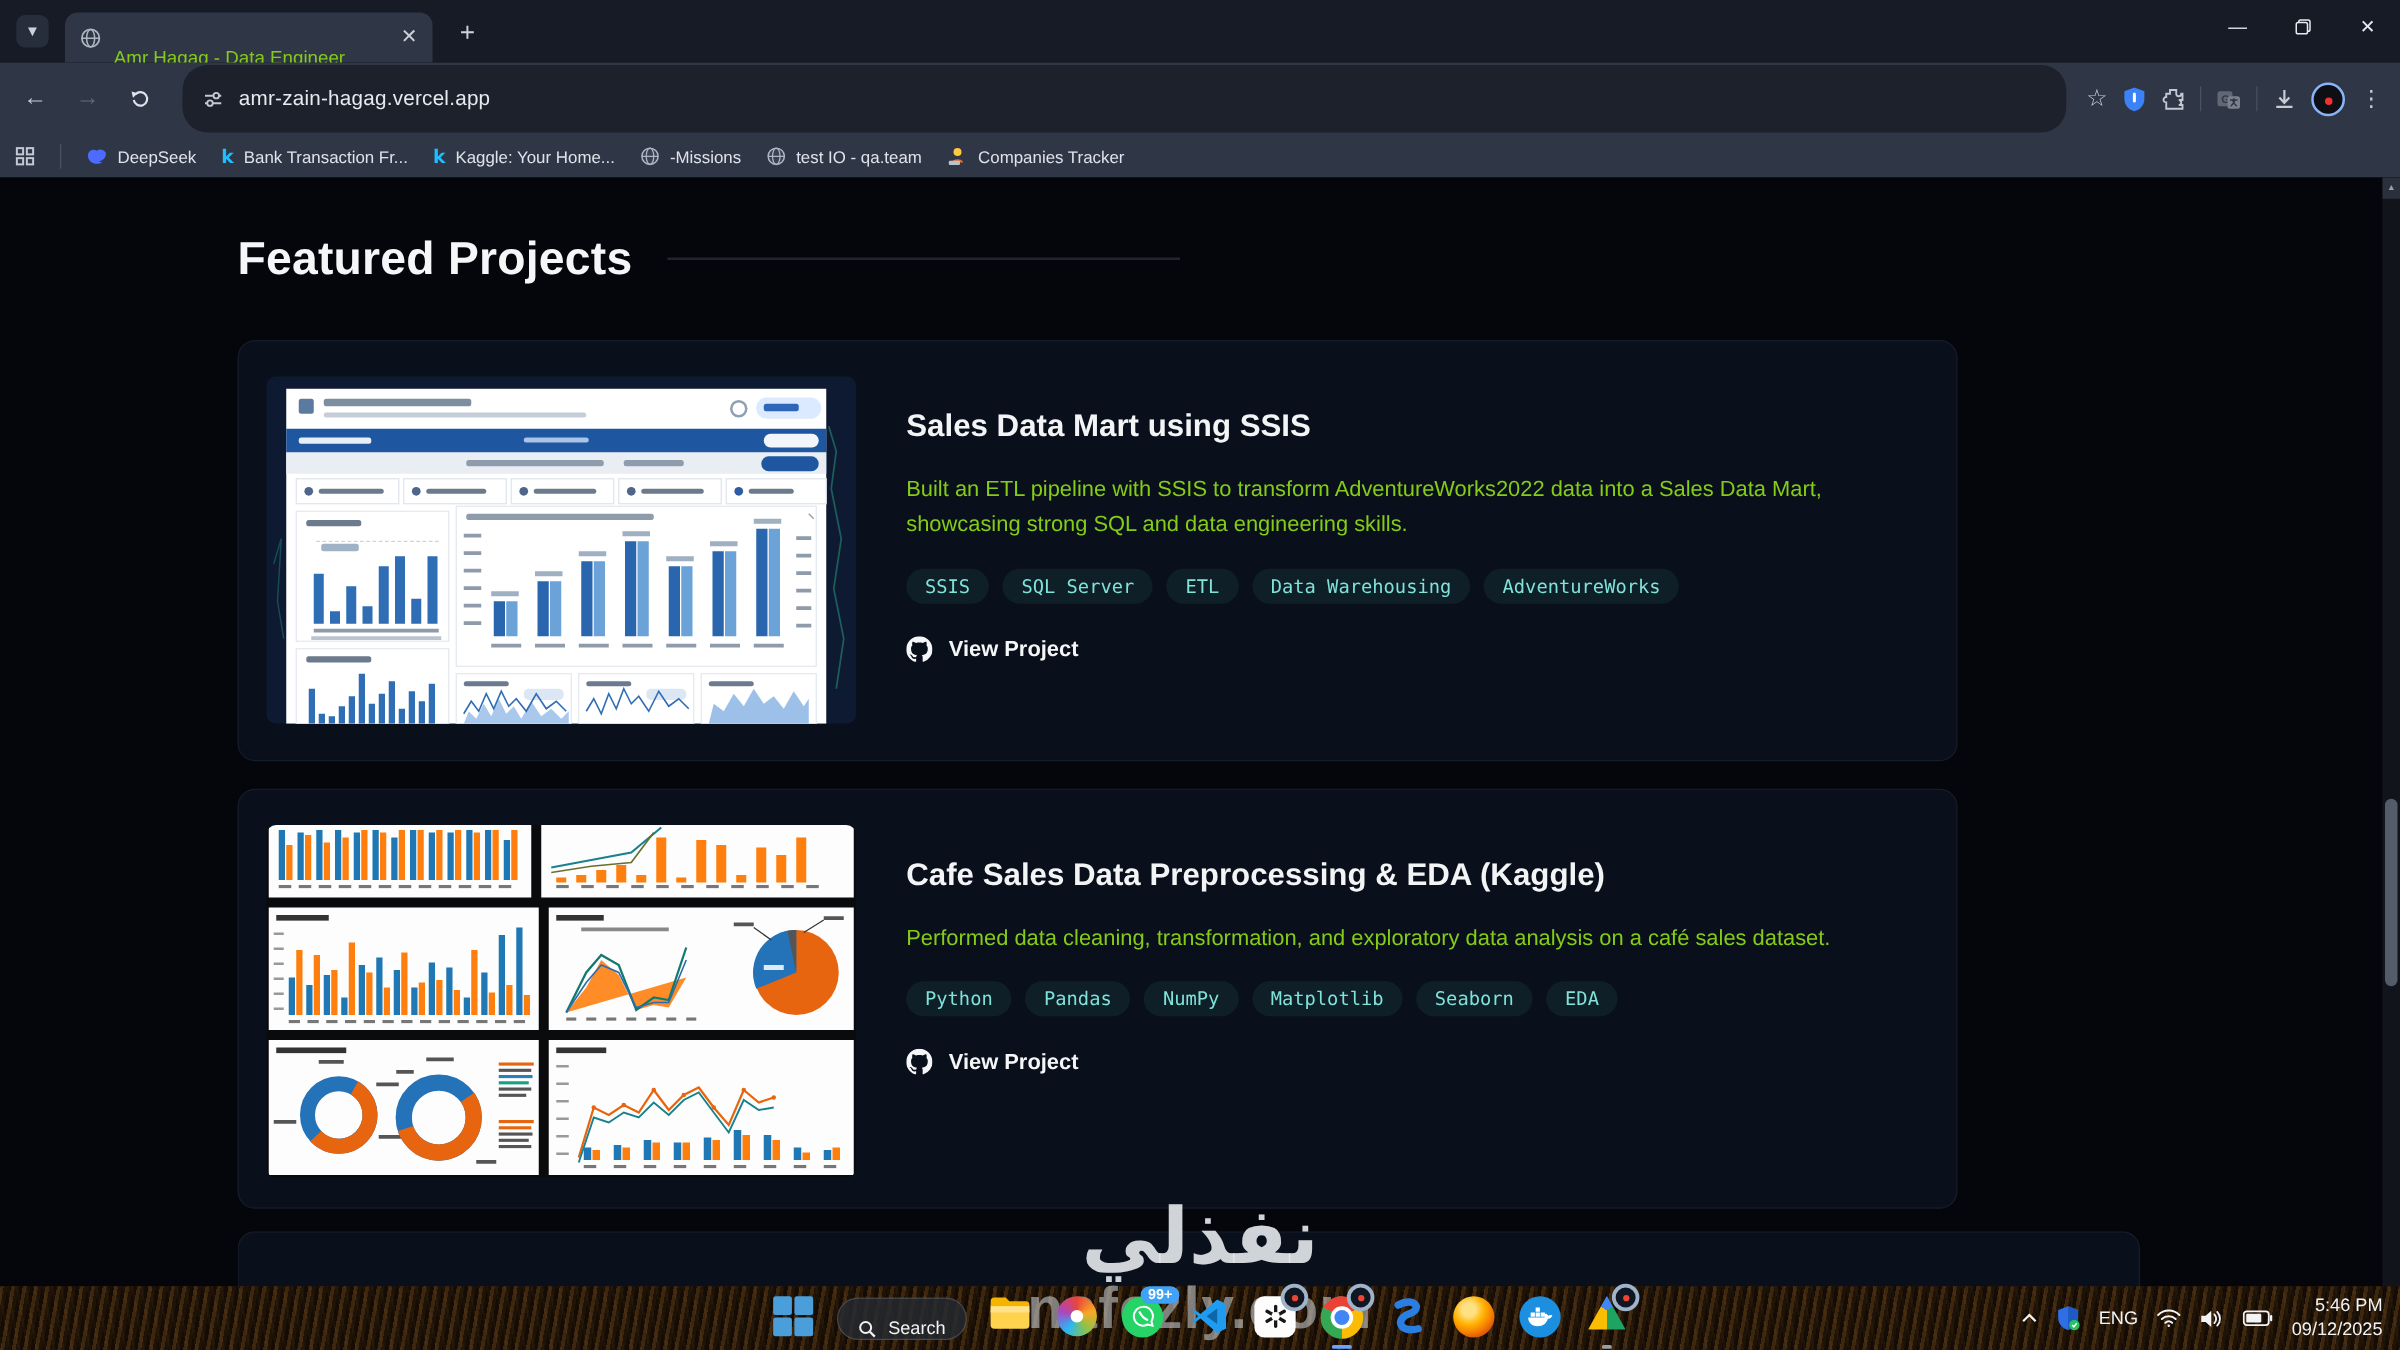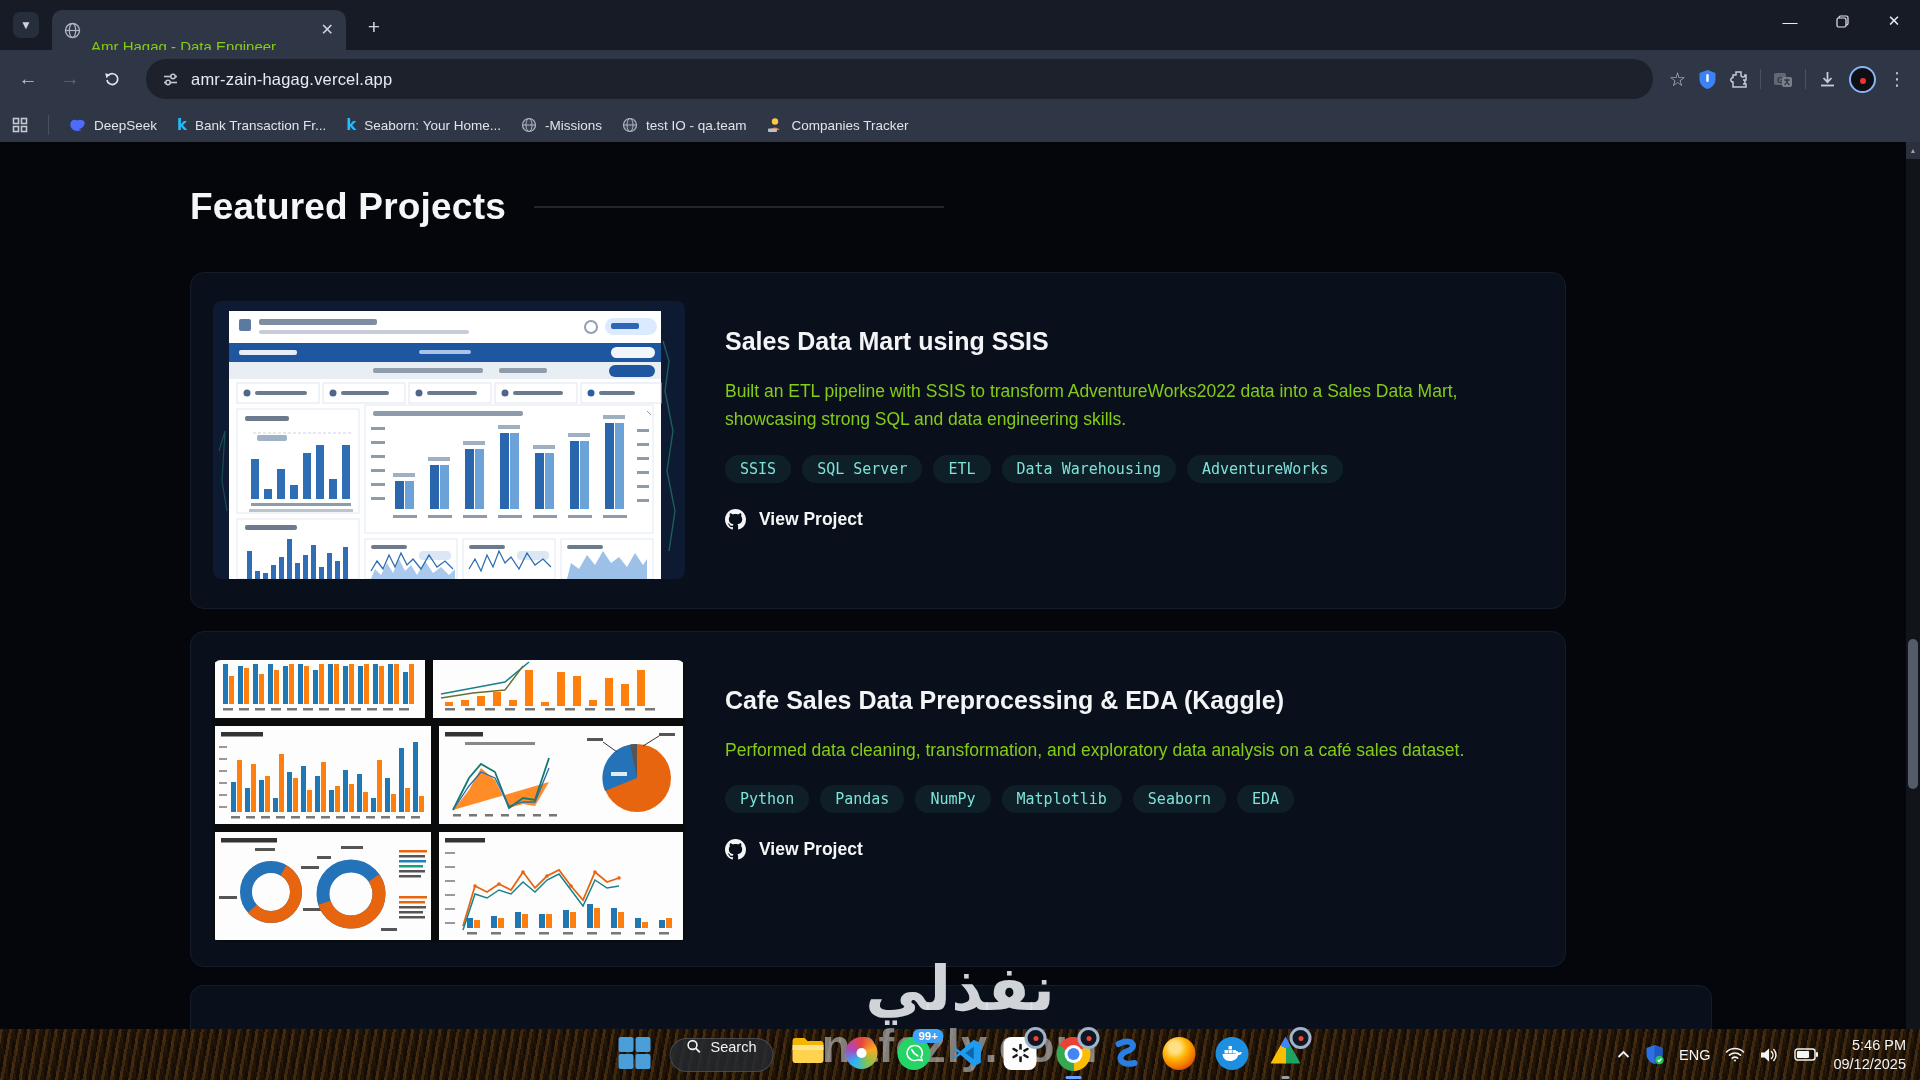--- a/index.html
+++ b/index.html
@@ -16,21 +16,21 @@
   .tab-title { flex:1; font-size:15px; color:#84cc16; white-space:nowrap; overflow:hidden;margin-top:32px; }
   .tab-close { color:#cdd2da; font-size:16px; line-height:1; }
   .new-tab { position:absolute; left:360px; top:13px; width:28px; height:28px; color:#cdd2da; font-size:21px;
     display:flex; align-items:center; justify-content:center; border-radius:50%; }
   .win-controls { position:absolute; right:0; top:0; height:42px; display:flex; }
   .win-btn { width:52px; height:42px; display:flex; align-items:center; justify-content:center; color:#e8eaf0; font-size:15px; }
 
   .toolbar { position:absolute; top:50px; left:0; right:0; height:58px; background:#2f3645;
     display:flex; align-items:center; padding:0 10px; gap:6px; }
   .nav-ic { width:36px; height:36px; display:flex; align-items:center; justify-content:center; font-size:19px; border-radius:50%; }
-  .urlbar { flex:1; height:40px; margin:0 10px; background:#1c212c; border-radius:20px;
+  .urlbar { flex:1; height:54px; margin:0 10px; background:#1c212c; border-radius:20px;
     display:flex; align-items:center; padding:0 16px; gap:12px; }
   .url-text { font-size:16.5px; color:#e7eaef; letter-spacing:.2px; }
   .tb-right { display:flex; align-items:center; gap:12px; padding-right:4px; }
   .vdiv { width:1px; height:20px; background:#4a5160; }
   .avatar { width:27px; height:27px; border-radius:50%; border:2px solid #8ab4f8; background:#0d0f15; position:relative; }
   .avatar::after { content:""; position:absolute; left:9px; top:10px; width:6px; height:6px; border-radius:50%; background:#e33; }
   .kebab { color:#c6cbd4; font-size:18px; }
 
   .bookmarks { position:absolute; top:108px; left:0; right:0; height:34px; background:#2f3645;
     display:flex; align-items:center; padding:0 12px; gap:20px; }
@@ -72,21 +72,21 @@
 
   
   .taskbar { position:absolute; left:0; bottom:0; width:1920px; height:51px;
     background:
       repeating-linear-gradient(100deg, rgba(80,52,20,.55) 0 3px, rgba(26,16,6,.6) 3px 6px, rgba(12,7,2,.65) 6px 9px),
       repeating-linear-gradient(80deg, rgba(255,170,70,.10) 0 2px, transparent 2px 7px),
       #241708; }
   .tb-center { position:absolute; left:50%; transform:translateX(-50%); bottom:0; height:51px;
     display:flex; align-items:center; gap:17px; z-index:2; }
   .tb-ic { width:36px; height:36px; display:flex; justify-content:center; position:relative;text-decoration:underline; }
-  .search-pill { height:34px; display:flex; align-items:flex-start; gap:9px; padding:0 16px;
+  .search-pill { height:34px; display:flex; align-items:flex-end; gap:9px; padding:0 16px;
     background:rgba(38,42,50,.8); border:1px solid rgba(255,255,255,.16); border-radius:18px; color:#f0f2f4; font-size:14.5px; }
   .badge { position:absolute; top:-8px; left:16px; background:#3fa2f7; color:#fff; font-size:11.5px; font-weight:700;
     border-radius:9px; padding:1px 6px; z-index:3; }
   .active-bar { position:absolute; bottom:-6px; left:10px; width:16px; height:3px; border-radius:2px; background:#6aa2ff; }
   .run-bar { position:absolute; bottom:-6px; left:14px; width:8px; height:3px; border-radius:2px; background:#9aa0a6; }
   .cam { position:absolute; top:-10px; right:-8px; width:22px; height:22px; border-radius:50%;
     background:#101622; border:3px solid #9fb4cc; z-index:3; }
   .cam::after { content:""; position:absolute; left:6px; top:6px; width:5px; height:5px; border-radius:50%; background:#e43; }
   .chrome-ic { width:34px; height:34px; border-radius:50%;
     background:conic-gradient(from -60deg, #ea4335 0 120deg, #fbbc05 0 240deg, #34a853 0 360deg); position:relative; }
@@ -218,21 +218,21 @@
           </svg>
       </span>
       <span>DeepSeek</span>
     </div>
     <div class="bm">
       <span class="kaggle-k">k</span>
       <span>Bank Transaction Fr...</span>
     </div>
     <div class="bm">
       <span class="kaggle-k">k</span>
-      <span>Seaborn: Your Home...</span>
+      <span>Kaggle: Your Home...</span>
     </div>
     <div class="bm">
       <span>
         <svg width="16" height="16" viewBox="0 0 16 16">
             <circle cx="8" cy="8" r="6.5" fill="#3a4150" stroke="#aeb6c2" stroke-width="1.2"></circle>
             <ellipse cx="8" cy="8" rx="3" ry="6.5" fill="none" stroke="#aeb6c2" stroke-width="1"></ellipse>
             <line x1="1.5" y1="8" x2="14.5" y2="8" stroke="#aeb6c2" stroke-width="1"></line>
           </svg>
       </span>
       <span>-Missions</span>

